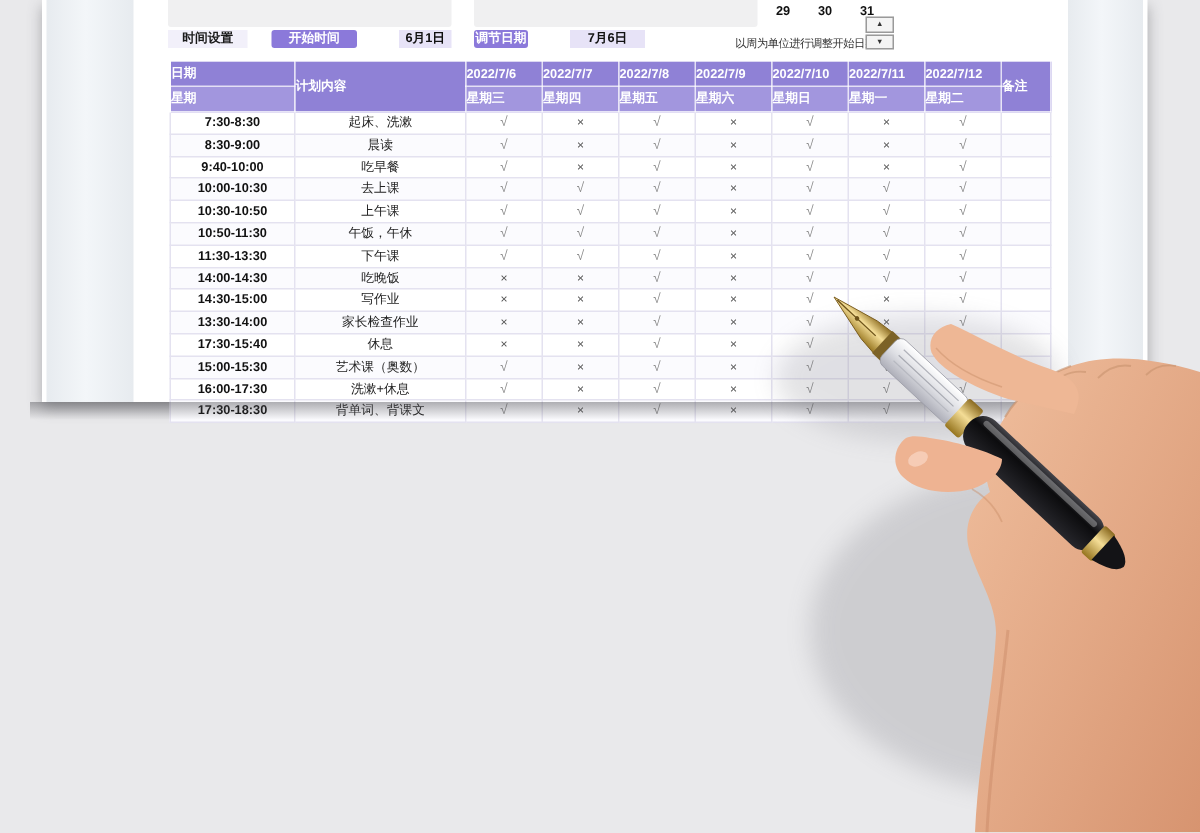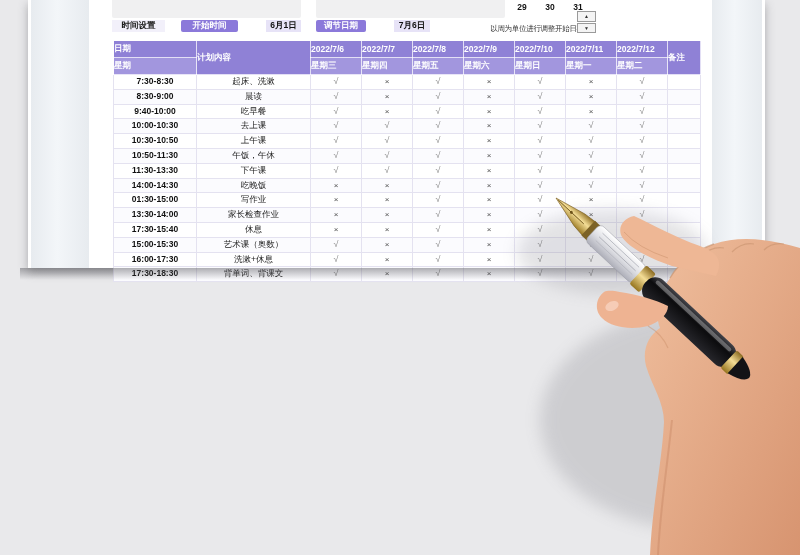--- a/index.html
+++ b/index.html
@@ -28,21 +28,21 @@
   
   .cal-days{position:absolute;left:487px;top:1px;height:12px;display:flex;gap:14px;}
   .cal-num{font-size:8.5px;font-weight:600;color:#111;width:14px;text-align:center;line-height:12px;}
 
   
   .ctrl-group{position:absolute;top:20px;height:17px;display:flex;align-items:flex-start;font-size:8.5px;gap:16px;}
   .ctrl-group.g1{left:84px;width:189px;}
   .ctrl-group.g2{left:288px;width:114px;}
   .ctrl-label{background:#f2f0fa;color:#1a1a1a;font-weight:700;display:flex;align-items:center;justify-content:center;width:53px;}
   .ctrl-pill{background:var(--button-purple);color:#fff;font-weight:700;display:flex;align-items:center;justify-content:center;border-radius:2px;}
-  .g1 .ctrl-pill{width:57px;} .g2 .ctrl-pill{width:50px;}
+  .g1 .ctrl-pill{width:57px;} .g2 .ctrl-pill{width:36px;}
   .ctrl-val{background:var(--lavender);color:#111;font-weight:700;display:flex;align-items:center;justify-content:center;flex:1;margin-left:12px;}
 
   .spin-hint{position:absolute;left:470px;top:20px;width:78px;height:17px;font-size:7.5px;color:#333;
              display:flex;align-items:center;justify-content:center;letter-spacing:-.3px;white-space:nowrap;}
   .spinner{position:absolute;left:549px;top:11px;width:19px;height:22px;display:flex;flex-direction:column;gap:1px;}
   .spin-btn{flex:1;background:#f4f4f4;border:1px solid #9a9a9a;font-size:5px;color:#333;line-height:8px;
             display:flex;align-items:center;justify-content:center;cursor:default;}
 
   
   table.sched{position:absolute;left:85px;top:40px;border-collapse:collapse;table-layout:fixed;background:#fff;}
@@ -230,21 +230,21 @@
             <td><span class="mk-x">×</span></td>
             <td><span class="mk-x">×</span></td>
             <td><span class="mk-check">√</span></td>
             <td><span class="mk-x">×</span></td>
             <td><span class="mk-check">√</span></td>
             <td><span class="mk-check">√</span></td>
             <td><span class="mk-check">√</span></td>
             <td></td>
           </tr>
           <tr>
-            <td class="t-time">01:30-15:00</td>
+            <td class="t-time">14:30-15:00</td>
             <td class="t-plan">写作业</td>
             <td><span class="mk-x">×</span></td>
             <td><span class="mk-x">×</span></td>
             <td><span class="mk-check">√</span></td>
             <td><span class="mk-x">×</span></td>
             <td><span class="mk-check">√</span></td>
             <td><span class="mk-x">×</span></td>
             <td><span class="mk-check">√</span></td>
             <td></td>
           </tr>

